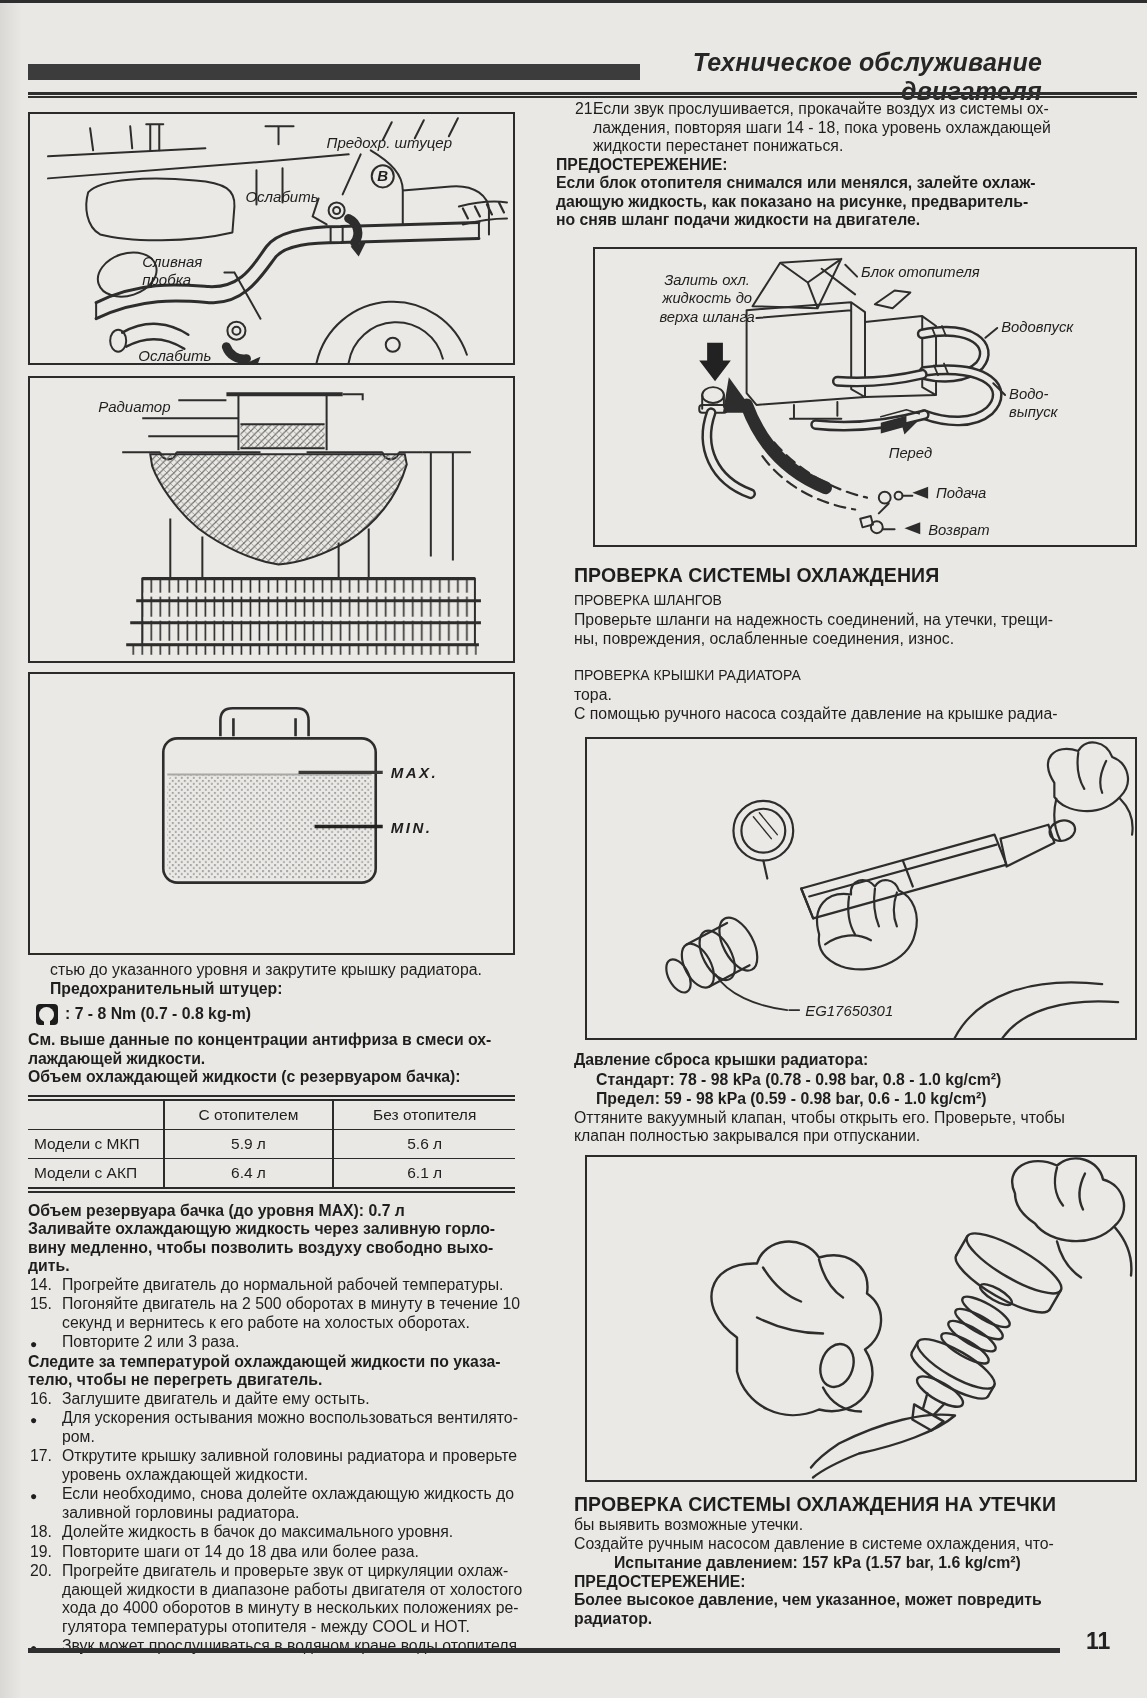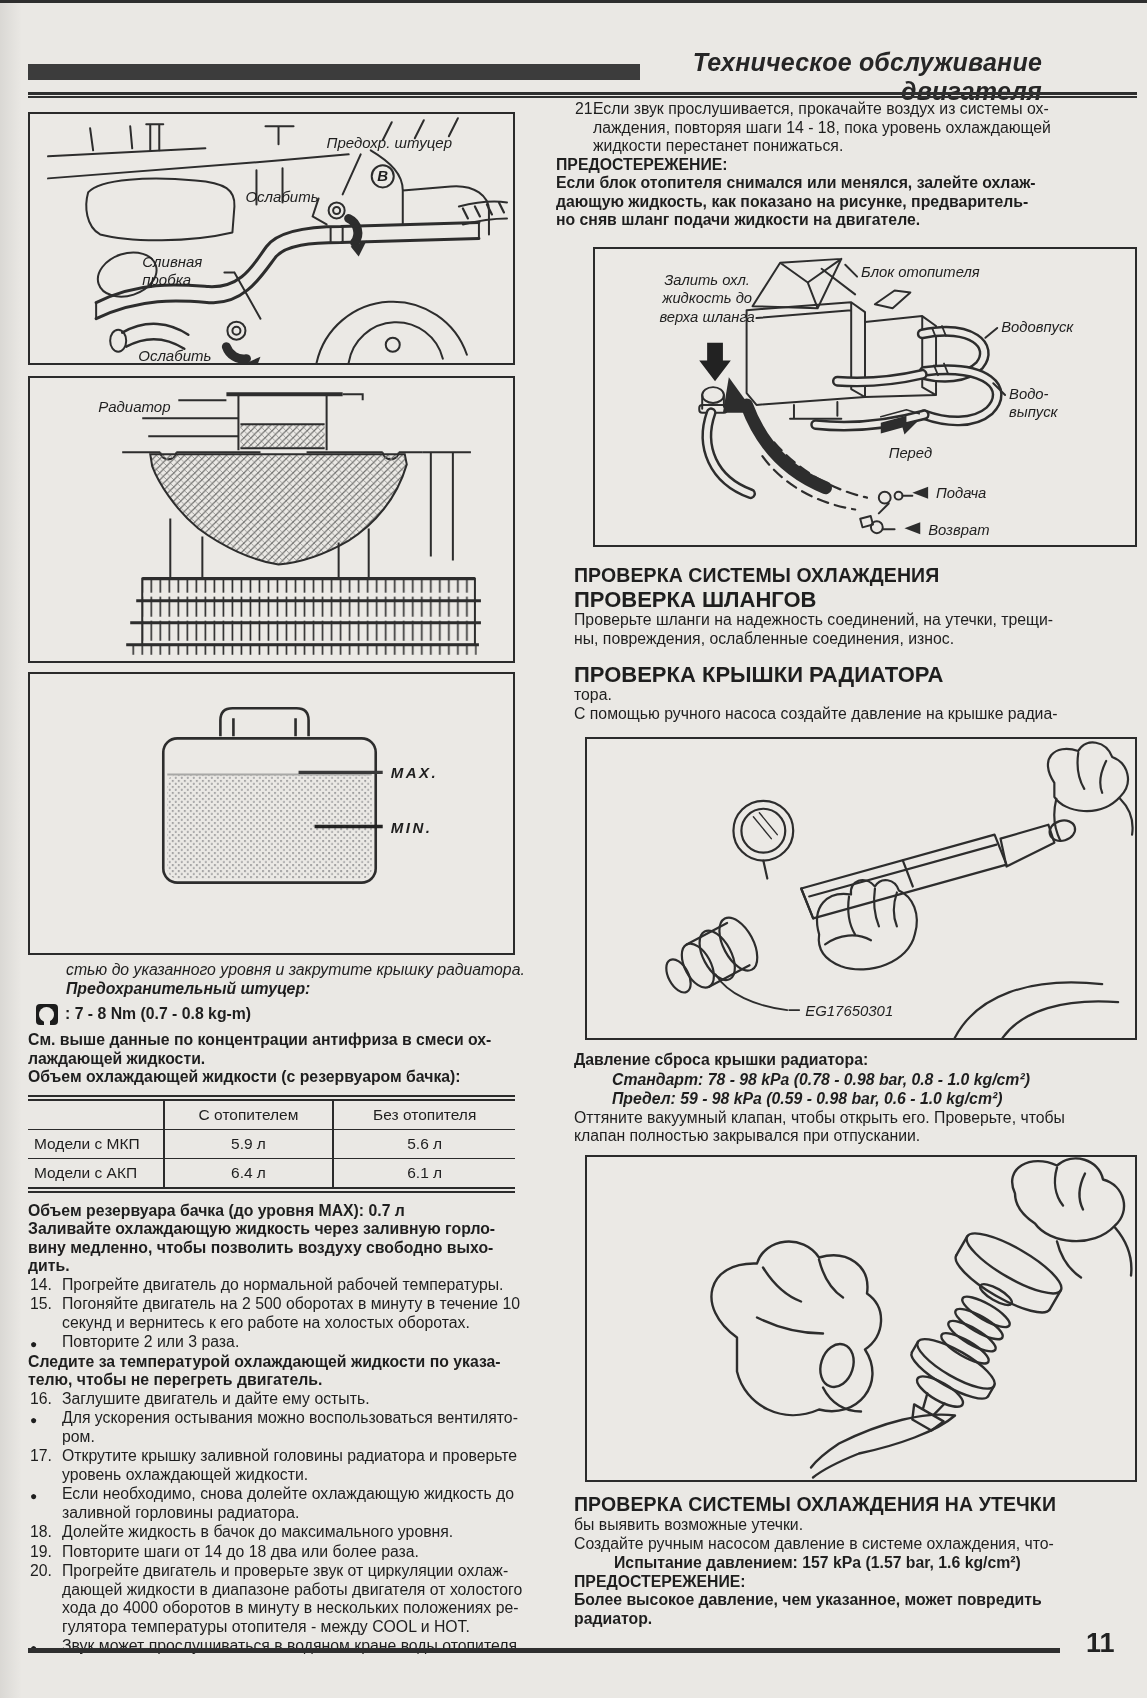--- a/index.html
+++ b/index.html
@@ -11,43 +11,43 @@
   .hdr-bar{position:absolute;left:28px;top:64px;width:612px;height:16px;background:#3c3c3c;}
   .hdr-title{position:absolute;left:650px;top:48px;width:392px;text-align:right;
         font-size:25px;font-weight:bold;font-style:italic;color:#262626;letter-spacing:0.2px;}
   .hdr-rule{position:absolute;left:28px;top:92px;width:1109px;height:6px;
         border-top:3px solid #2f2f2f;border-bottom:2px solid #2f2f2f;box-sizing:border-box;}
   .fig{position:absolute;border:2.5px solid #2b2b2b;background:#ebe9e5;box-sizing:border-box;font-style:italic;}
   .fig svg{width:100%;height:100%;display:block;}
   svg text{font-family:"Liberation Sans",sans-serif;fill:#1f1f1f;font-size:15px;}
   .t{font-size:15.8px;line-height:18.5px;white-space:nowrap;}
   .b{font-weight:bold;}
-  .ind1{margin-left:38px;font-style:italic;}
+  .ind1{margin-left:22px;}
   .ind2{margin-left:40px;}
   .h1r{font-size:19.5px;font-weight:bold;line-height:24px;letter-spacing:0.1px;white-space:nowrap;}
-  .h2r{font-size:22px;font-weight:bold;line-height:22px;white-space:nowrap;}
+  .h2r{font-size:14px;font-weight:normal;line-height:22px;white-space:nowrap;}
   .flow{position:absolute;}
   .step{position:relative;padding-left:34px;margin-bottom:1px;}
   .step .mk{position:absolute;left:2px;top:0;}
   .step .mk.dot{font-size:12px;top:2px;}
   .step21{position:relative;padding-left:37px;}
   .step21 .mk{position:absolute;left:19px;top:0;}
   .torque-row{display:flex;align-items:center;gap:7px;margin:3px 0 4px 8px;height:26px;}
   .torque-icon{position:relative;width:22px;height:21px;background:#1c1c1c;border-radius:4px;flex:0 0 auto;}
   .ti-hole{position:absolute;left:3px;top:3px;width:15px;height:15px;border-radius:50%;background:#eae8e4;}
   .ti-notch{position:absolute;left:8px;bottom:-2px;width:6px;height:6px;background:#eae8e4;}
   .spec-table{width:487px;border-collapse:collapse;margin:8px 0 9px 0;
         border-top:6px double #2b2b2b;border-bottom:6px double #2b2b2b;font-size:15.5px;}
   .spec-table th,.spec-table td{border-bottom:1.8px solid #2b2b2b;padding:2px 6px;height:24px;font-weight:normal;}
   .spec-table tr:last-child td{border-bottom:none;}
   .spec-table .c1{width:134px;text-align:left;padding-left:6px;}
   .spec-table .c2{width:168px;text-align:center;border-left:2px solid #2b2b2b;}
   .spec-table .c3{width:185px;text-align:center;border-left:2px solid #2b2b2b;}
   .foot-rule{position:absolute;left:28px;top:1648px;width:1032px;height:4.5px;background:#2f2f2f;}
-  .page-num{position:absolute;left:1086px;top:1628px;font-size:27px;font-weight:bold;color:#222;}
+  .page-num{position:absolute;left:1086px;top:1628px;font-size:23px;font-weight:bold;color:#222;}
 </style>
 </head>
 <body>
 
 <div class="page">
   <div class="top-edge"></div>
   <div class="hdr-bar"></div>
   <div class="hdr-title">Техническое обслуживание двигателя</div>
   <div class="hdr-rule"></div>
 

